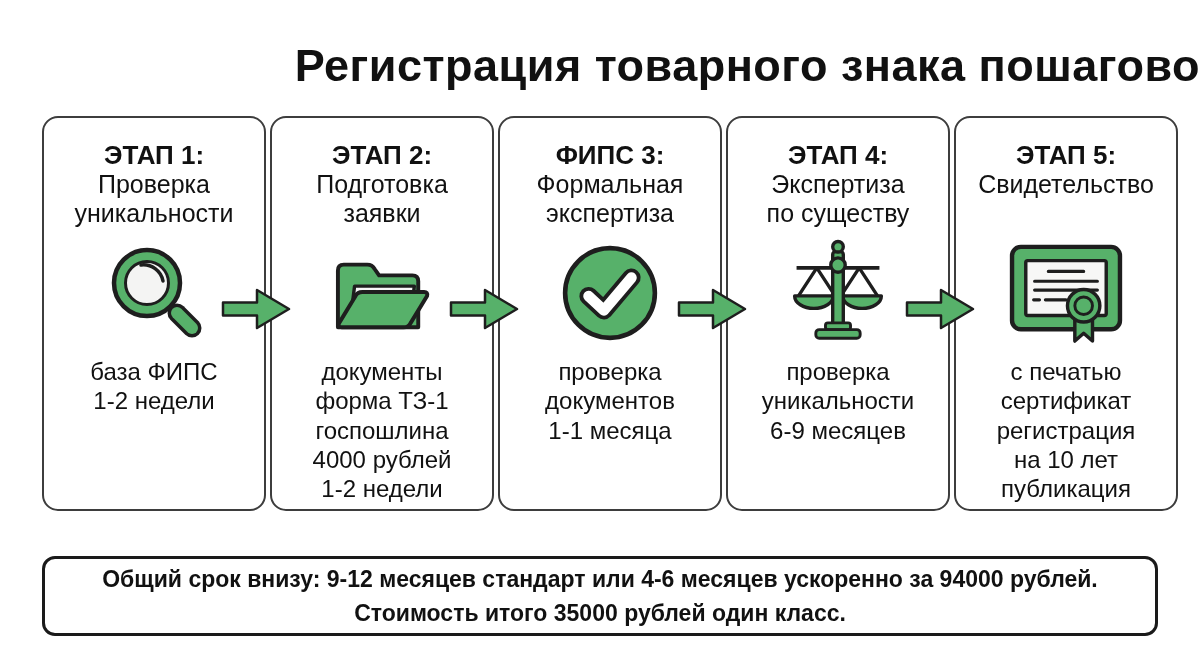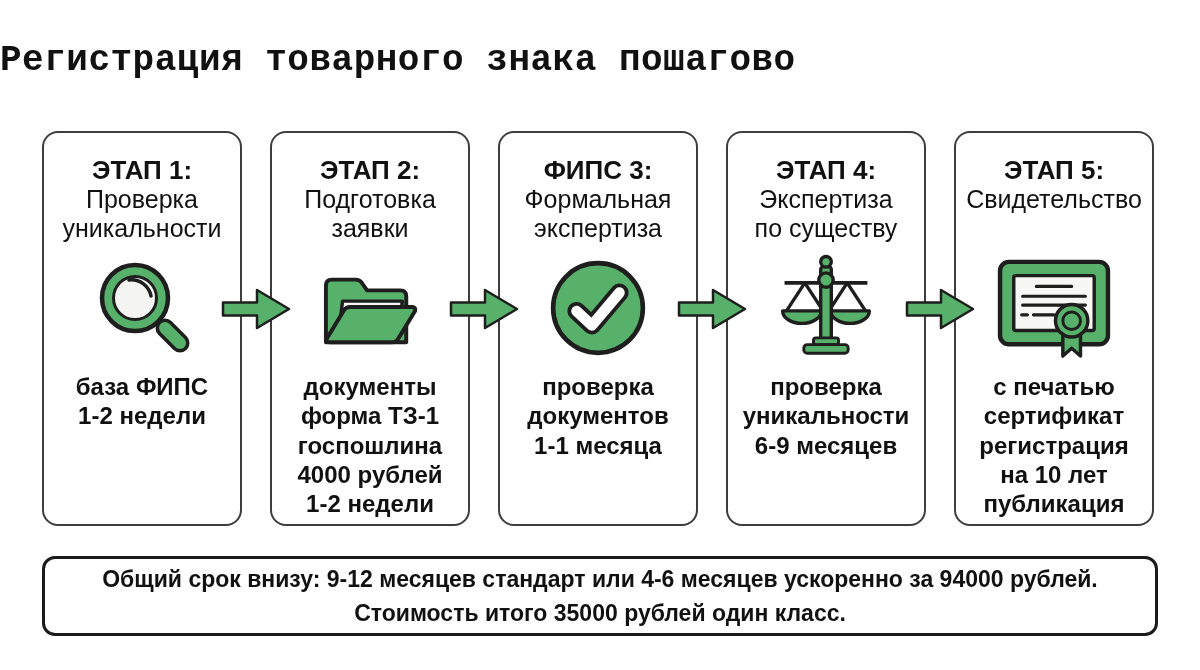--- a/index.html
+++ b/index.html
@@ -1,42 +1,42 @@
 <!DOCTYPE html>
 <html><head>
 <meta charset="utf-8">
 <style>
   html,body{margin:0;padding:0;}
   body{
     width:1200px;height:670px;background:#ffffff;position:relative;overflow:hidden;
     font-family:"Liberation Sans","DejaVu Sans",sans-serif;color:#111111;
   }
   .title{
-    position:absolute;top:40px;left:0;width:1200px;text-align:left;
-    font-size:36px;font-weight:600;letter-spacing:.5px;white-space:nowrap;font-family:Liberation Mono, monospace;
+    position:absolute;top:40px;left:0;width:1200px;text-align:right;
+    font-size:45px;font-weight:600;letter-spacing:.5px;white-space:nowrap;
   }
   .card{
-    position:absolute;top:131px;width:200px;height:395px;background:#ffffff;
+    position:absolute;top:116px;width:224px;height:395px;background:#ffffff;
     border:2px solid #3d3d3d;border-radius:16px;box-sizing:border-box;
   }
   .c1{left:42px}.c2{left:270px}.c3{left:498px}.c4{left:726px}.c5{left:954px}
   .card-head{
     position:absolute;top:22px;left:0;right:0;
     display:flex;flex-direction:column;align-items:center;line-height:1.16;
   }
   .stage-label{font-size:26px;font-weight:700;white-space:nowrap;}
   .subtitle-line{font-size:25px;font-weight:500;white-space:nowrap;}
   .icon-wrap{
     position:absolute;top:114px;left:0;right:0;height:122px;
     display:flex;align-items:center;justify-content:center;
   }
   .details{
     position:absolute;top:239px;left:0;right:0;
     display:flex;flex-direction:column;align-items:center;
-    font-size:24px;font-weight:700;line-height:1.22;
+    font-size:24px;font-weight:400;line-height:1.22;
   }
   .detail-line{white-space:nowrap;}
   .arrow{position:absolute;top:286px;width:72px;height:46px;z-index:5;}
   .a1{left:220px}.a2{left:448px}.a3{left:676px}.a4{left:904px}
   .footer-box{
     position:absolute;left:42px;top:556px;width:1116px;height:80px;
     border:3px solid #1a1a1a;border-radius:13px;box-sizing:border-box;
     display:flex;flex-direction:column;justify-content:center;align-items:center;
     text-align:center;font-size:23px;font-weight:600;line-height:1.5;
   }

